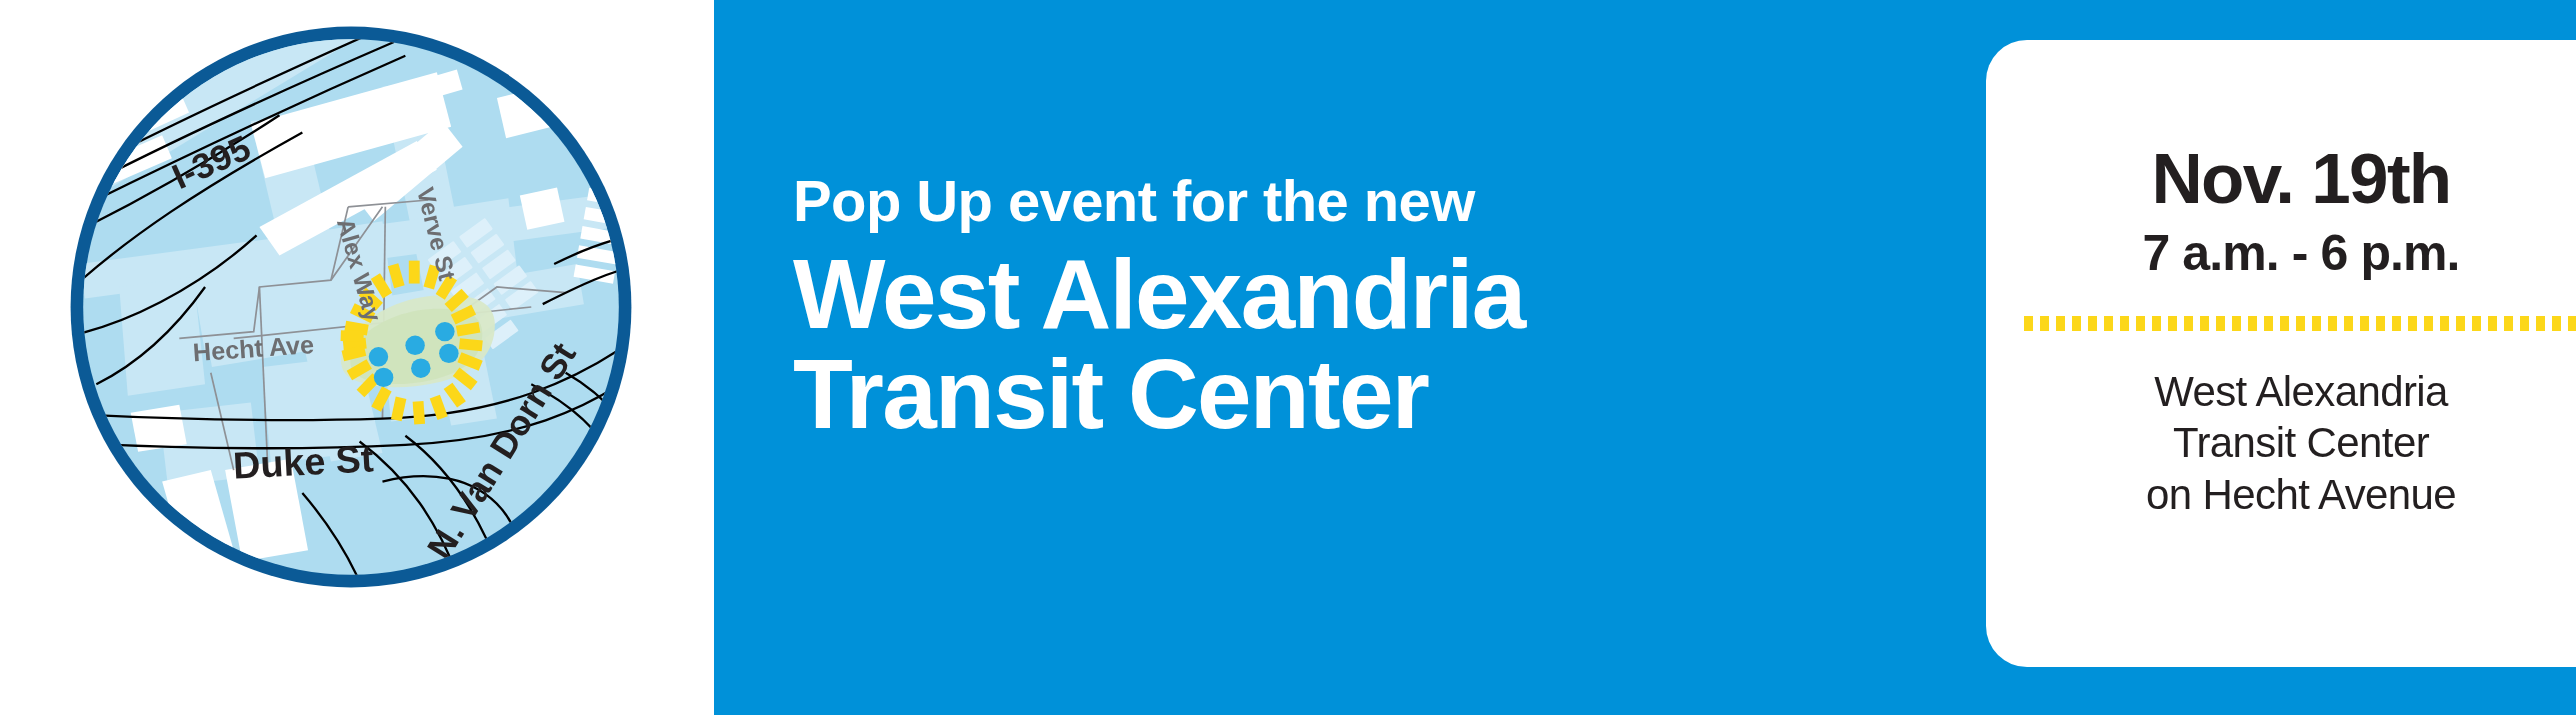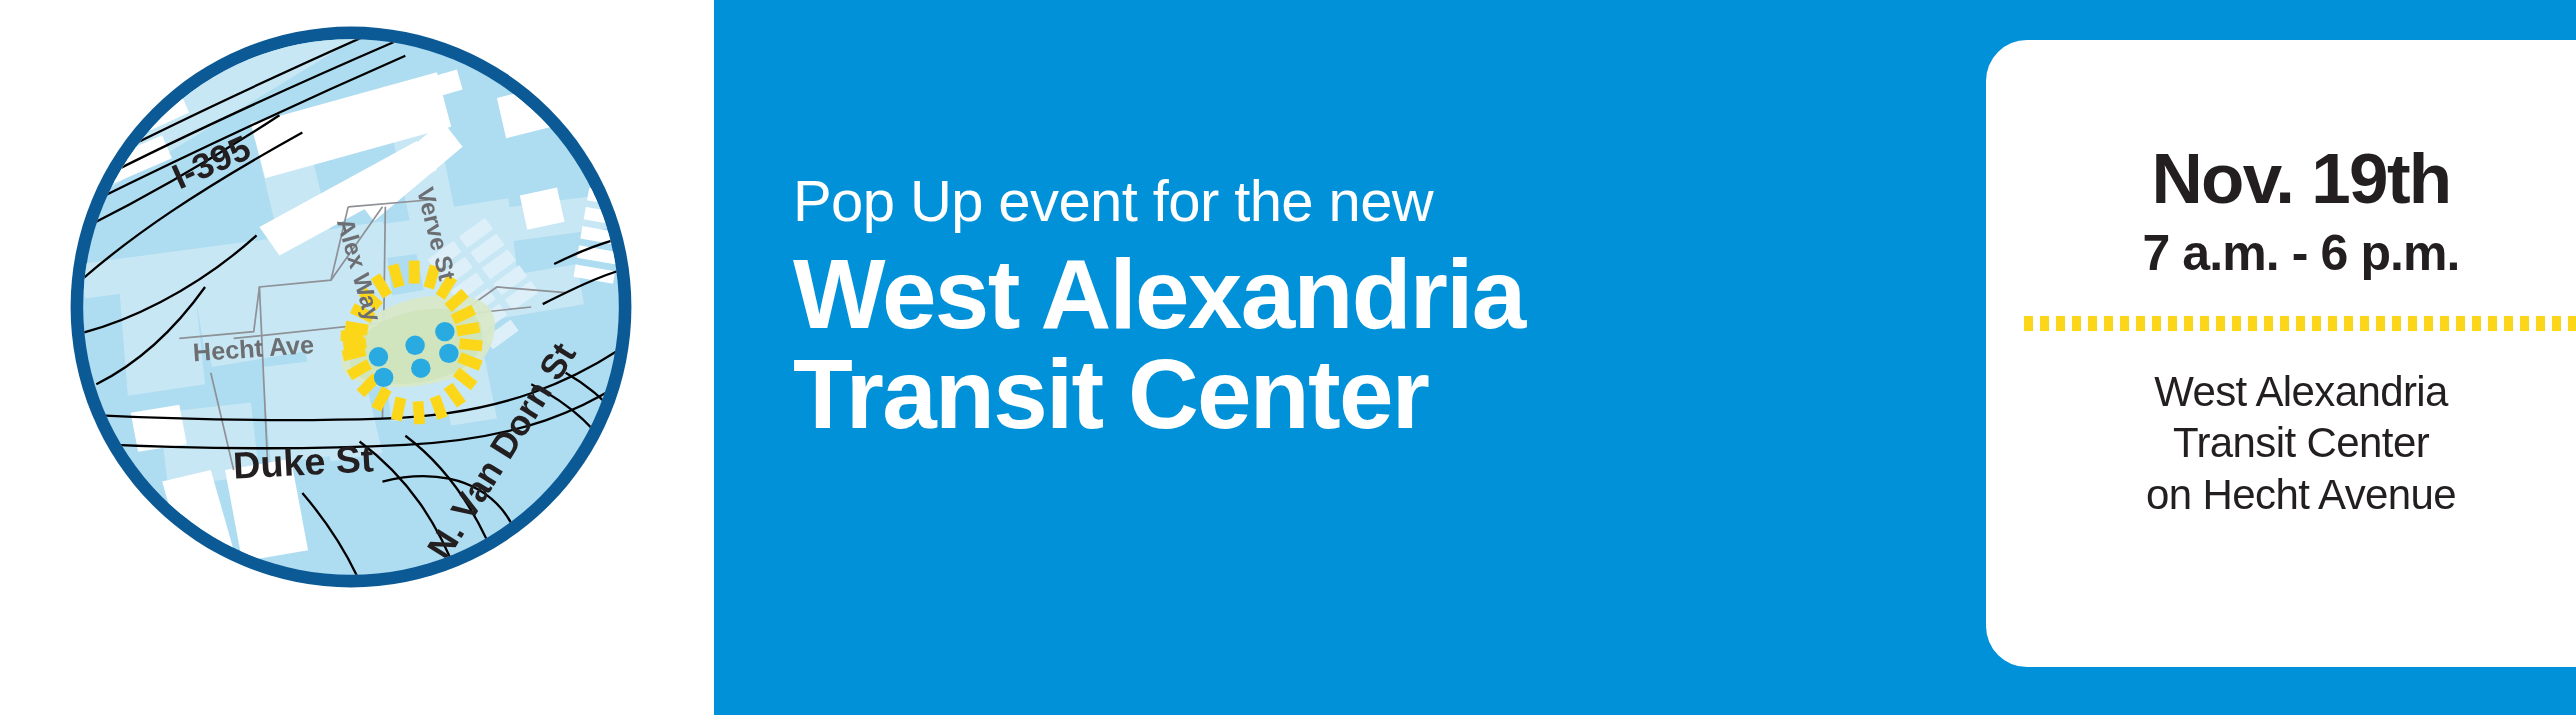--- a/index.html
+++ b/index.html
@@ -49,21 +49,21 @@
   
   #headline-block {
     position: absolute;
     left: 793px;
     top: 172px;
     width: 1162px;
   }
   #eyebrow {
     color: #ffffff;
     font-size: 58px;
-    font-weight: normal;
+    font-weight: bold;
     letter-spacing: -0.6px;
     line-height: 1.0;
     margin-bottom: 15px;
     white-space: nowrap;
   }
   .headline-line {
     color: #ffffff;
     font-size: 98px;
     font-weight: bold;
     letter-spacing: -1.7px;

